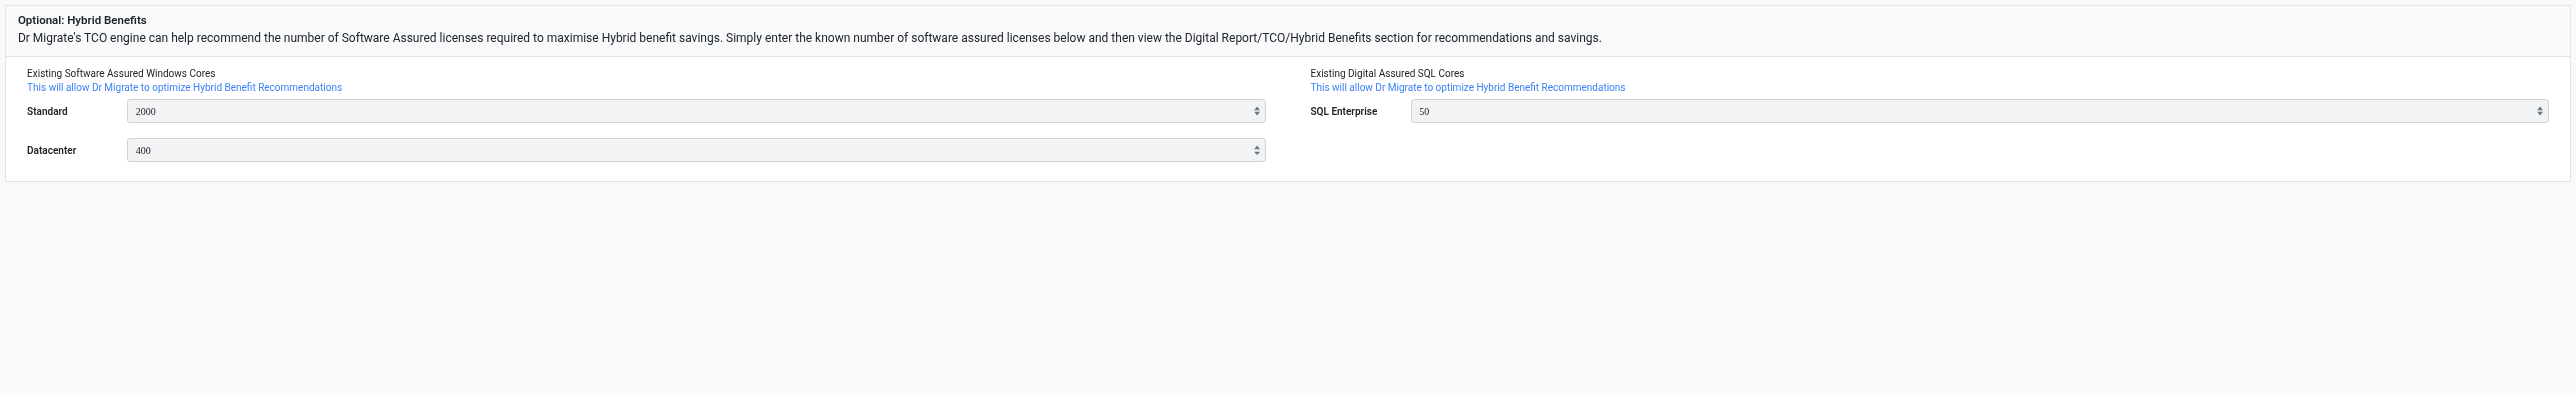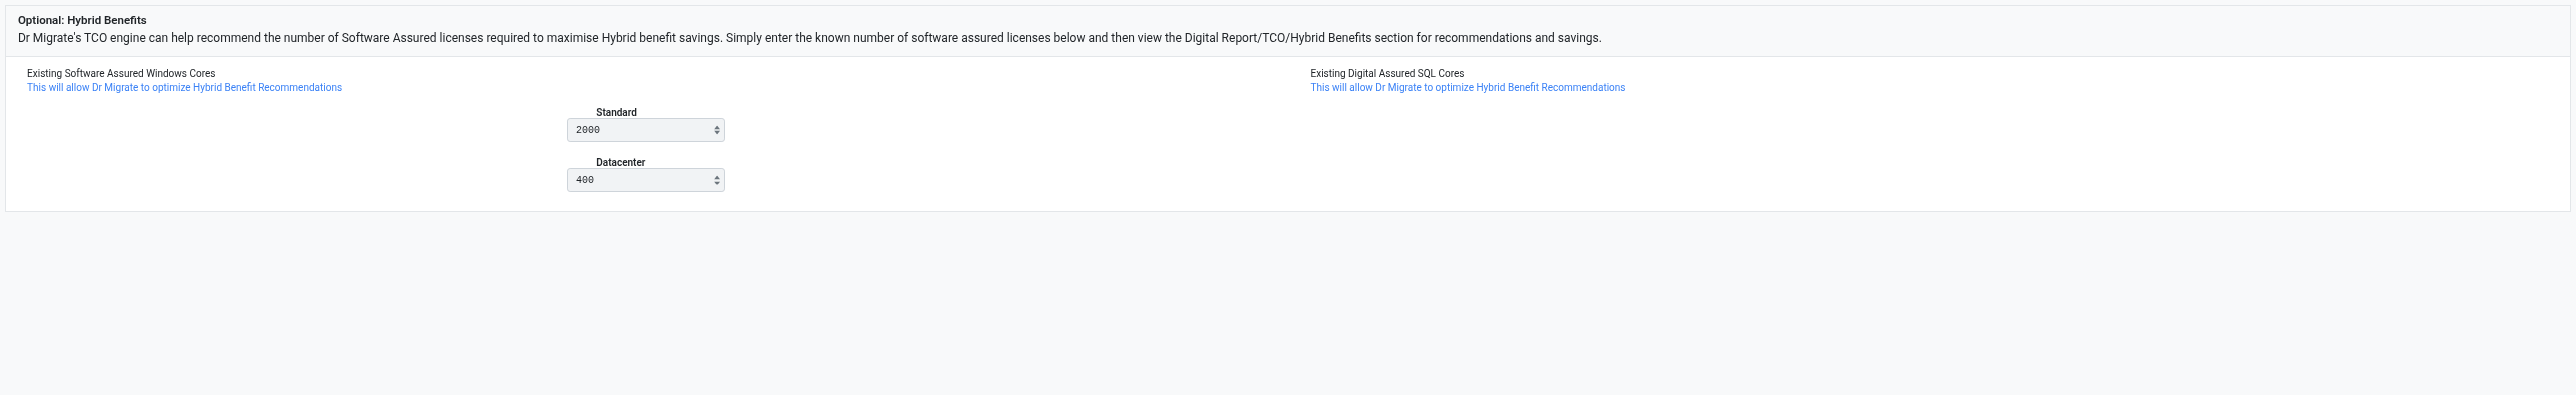--- a/index.html
+++ b/index.html
@@ -51,27 +51,26 @@
       font-size: 10px;
       font-weight: 400;
       color: #212529;
       margin-bottom: 3.1px;
     }
     .section-link {
       font-size: 10px;
       color: #3b82f6;
       text-decoration: none;
       display: inline-block;
-      margin-bottom: 14px;
+      margin-bottom: 6px;
     }
     .form-row {
       display: flex;
       align-items: center;
       margin-bottom: 15.4px;
-      flex-direction: column;
     }
     .form-row:last-child {
       margin-bottom: 5px;
     }
     .form-label {
       width: 100px;
       font-size: 10px;
       font-weight: 600;
       color: #212529;
       flex-shrink: 0;
@@ -81,21 +80,21 @@
       position: relative;
     }
     .num-input {
       width: 100%;
       padding: 5.4px 21.5px 5.4px 7.7px;
       font-size: 10px;
       border: 0.8px solid #ced4da;
       border-radius: 3.1px;
       background: #f1f3f5;
       color: #212529;
-      font-family: Liberation Mono, monospace;
+      font-family: Liberation Serif, serif;
     }
     .stepper {
       position: absolute;
       right: 4.6px;
       top: 50%;
       transform: translateY(-50%);
       display: flex;
       flex-direction: column;
       line-height: 0;
     }
@@ -165,18 +164,36 @@
             </div>
           </div>
         </div>
       </div>
 
       <div class="col">
         <div class="section-heading">Existing Digital Assured SQL Cores</div>
         <a href="#" class="section-link">This will allow Dr Migrate to optimize Hybrid Benefit Recommendations</a>
 
 
+        <div class="form-row">
+          <div class="form-label">SQL Enterprise</div>
+          <div class="input-wrap">
+            <input type="text" class="num-input" value="50" style="">
+            <div class="stepper">
+              <div class="stepper-btn">
+                  <svg viewBox="0 0 8 5">
+                    <path d="M0 5 L4 0 L8 5 Z" fill="#6c757d"></path>
+                  </svg>
+                </div>
+              <div class="stepper-btn">
+                  <svg viewBox="0 0 8 5">
+                    <path d="M0 0 L4 5 L8 0 Z" fill="#6c757d"></path>
+                  </svg>
+                </div>
+            </div>
+          </div>
+        </div>
       </div>
 
     </div>
   </div>
 </div>
 
 
 </body></html>

